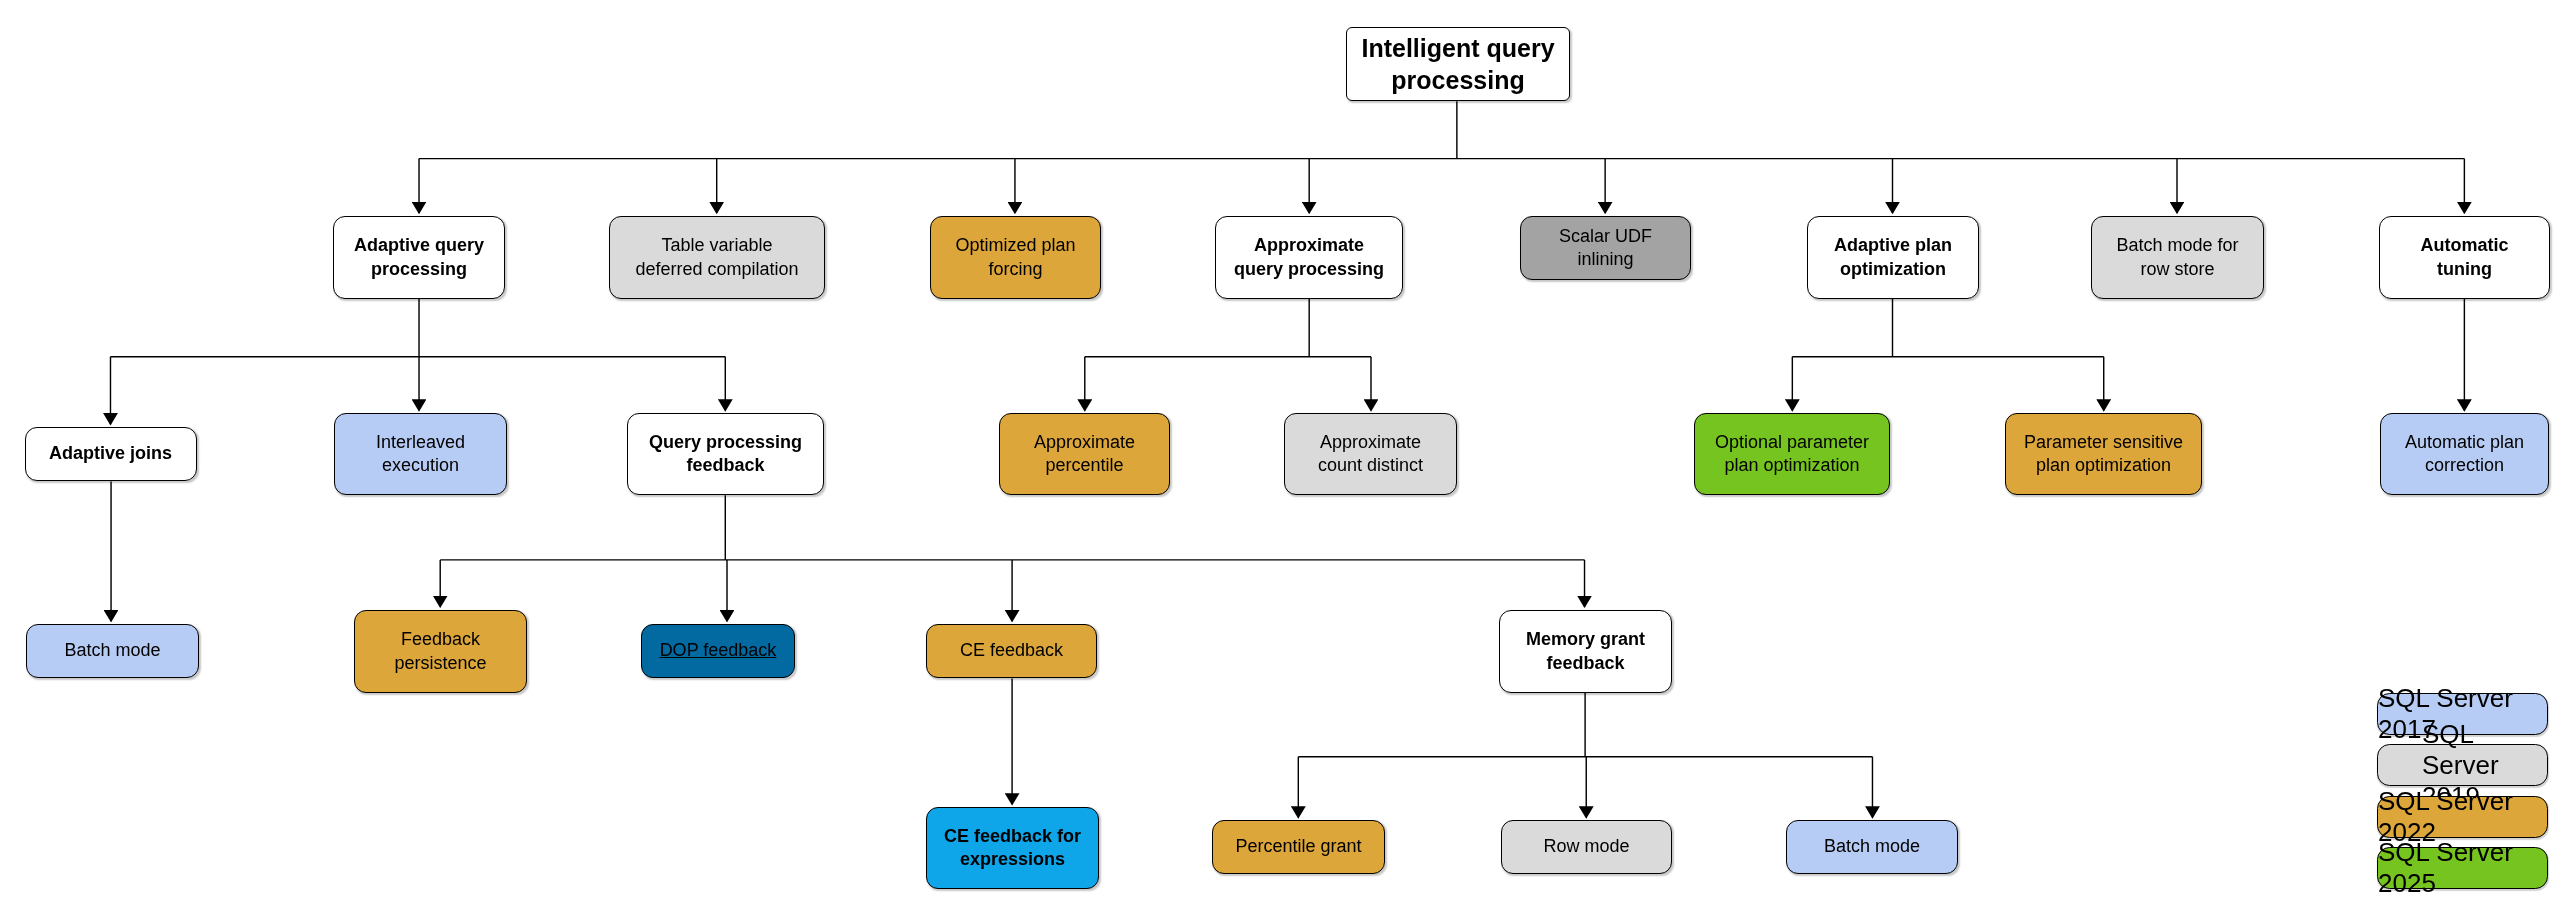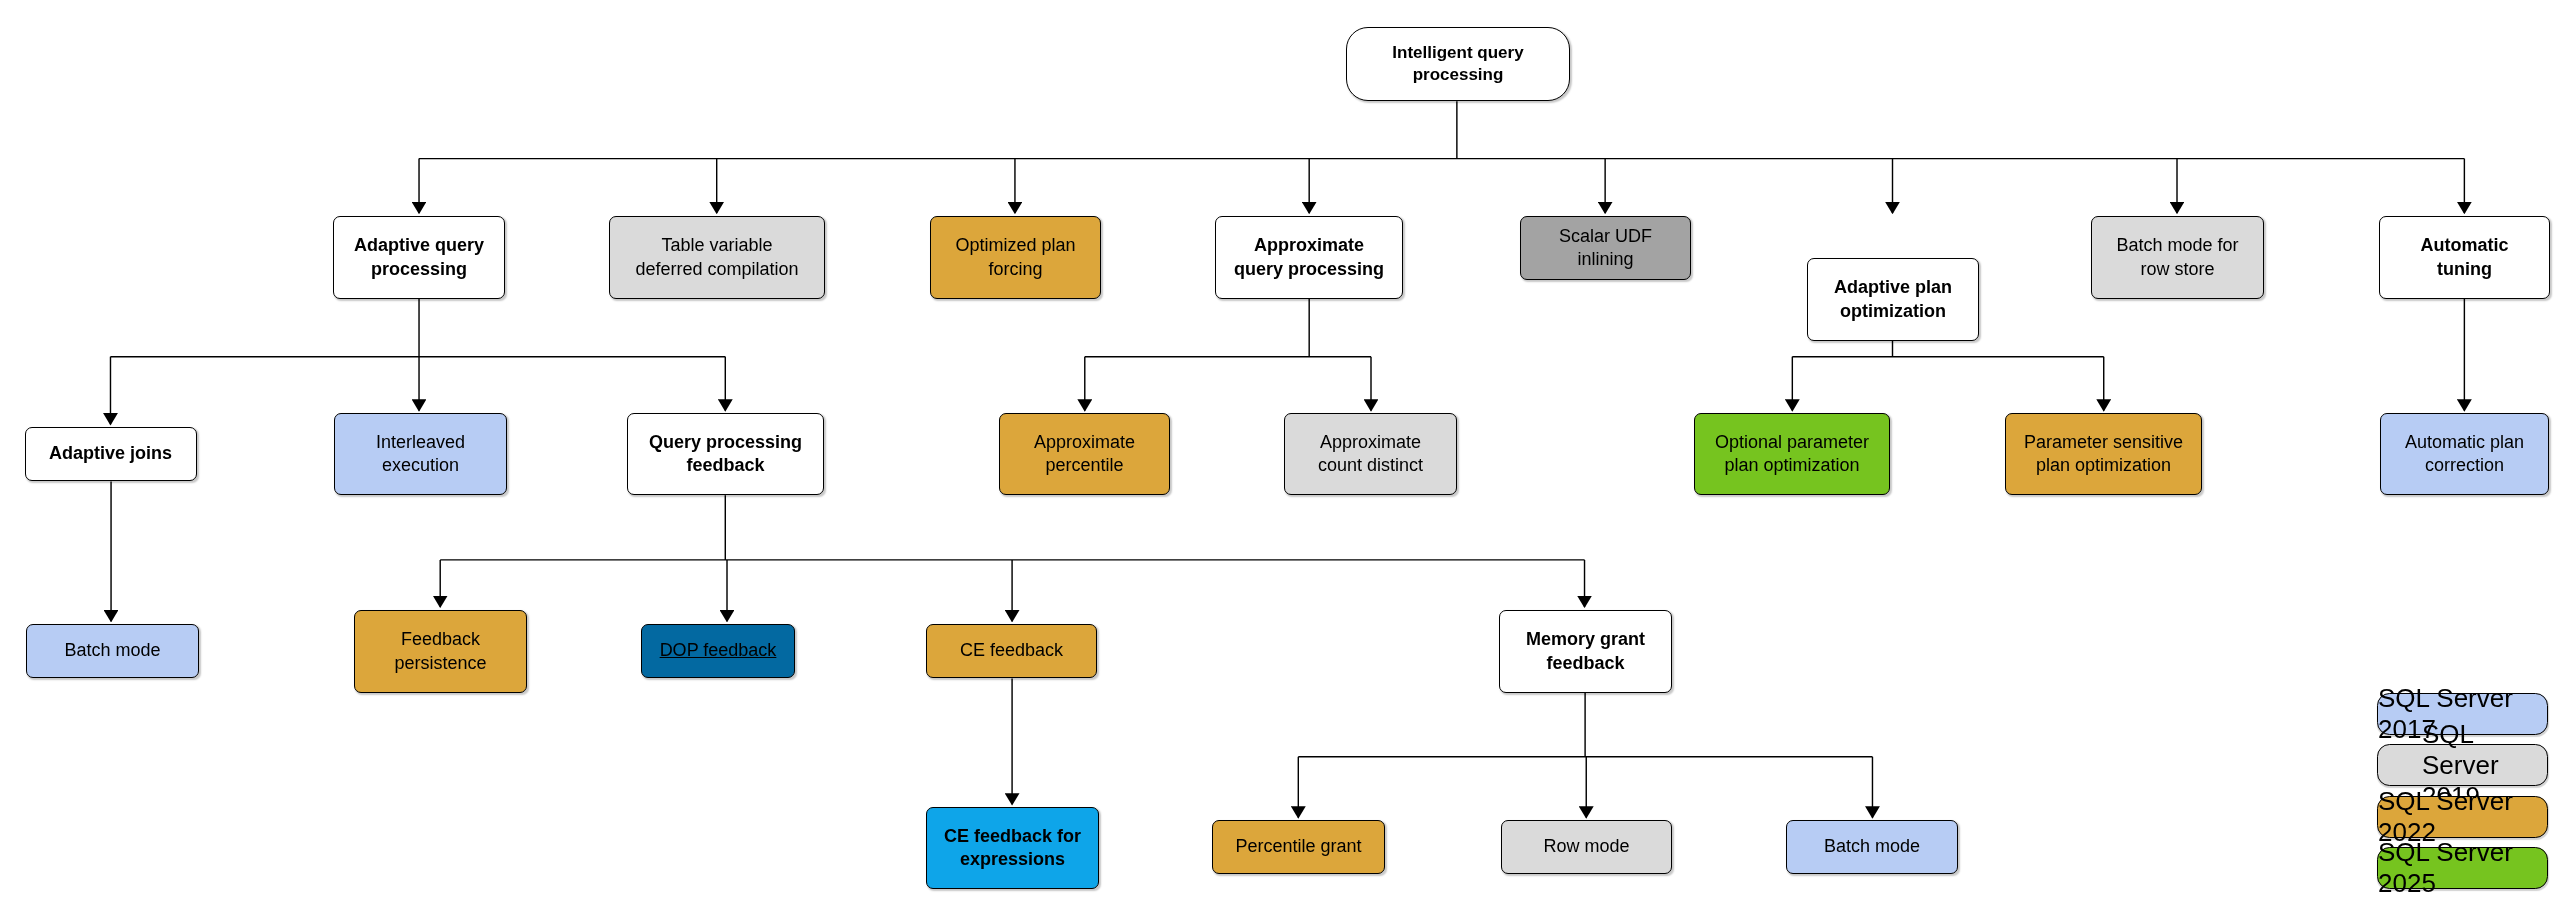--- a/index.html
+++ b/index.html
@@ -10,26 +10,26 @@
     font-family:"Liberation Sans", sans-serif;
     overflow:hidden;
   }
   svg.edges{position:absolute;left:0;top:0;width:2576px;height:916px;}
   .node{
     position:absolute;
     display:flex;align-items:center;justify-content:center;
     text-align:center;white-space:pre-line;
     box-sizing:border-box;
     border:1.4px solid #000;
-    border-radius:7px;
+    border-radius:12px;
     font-size:18px;line-height:1.28;color:#000;
     box-shadow:1.1px 1.7px 1.7px rgba(0,0,0,0.22);
   }
   .node.bold{font-weight:bold;}
-  .node.root{font-size:17px;border-radius:22px;}
+  .node.root{font-size:25px;border-radius:6px;}
   .legend-item{
     position:absolute;
     display:flex;align-items:center;justify-content:center;
     box-sizing:border-box;
     border:1.4px solid #000;
     border-radius:12.6px;
     font-size:26px;color:#000;
     box-shadow:0.6px 1.1px 1.1px rgba(0,0,0,0.18);
   }
 </style>
@@ -89,21 +89,21 @@
       <div class="node bold" style="left: 333px; top: 216px; width: 172px; height: 83px; background: rgb(255, 255, 255); border-color: rgb(0, 0, 0);">Adaptive query
 processing</div>
       <div class="node" style="left: 609px; top: 216px; width: 216px; height: 83px; background: rgb(218, 218, 218); border-color: rgb(0, 0, 0);">Table variable
 deferred compilation</div>
       <div class="node" style="left: 930px; top: 216px; width: 171px; height: 83px; background: rgb(220, 166, 59); border-color: rgb(0, 0, 0);">Optimized plan
 forcing</div>
       <div class="node bold" style="left: 1215px; top: 216px; width: 188px; height: 83px; background: rgb(255, 255, 255); border-color: rgb(0, 0, 0);">Approximate
 query processing</div>
       <div class="node" style="left: 1520px; top: 216px; width: 171px; height: 64px; background: #a3a3a3; border-color: rgb(0, 0, 0);">Scalar UDF
 inlining</div>
-      <div class="node bold" style="left: 1807px; top: 216px; width: 172px; height: 83px; background: rgb(255, 255, 255); border-color: rgb(0, 0, 0); margin-top: 42px;">Adaptive plan
+      <div class="node bold" style="left: 1807px; top: 216px; width: 172px; height: 83px; background: rgb(255, 255, 255); border-color: rgb(0, 0, 0);">Adaptive plan
 optimization</div>
       <div class="node" style="left: 2091px; top: 216px; width: 173px; height: 83px; background: rgb(218, 218, 218); border-color: rgb(0, 0, 0);">Batch mode for
 row store</div>
       <div class="node bold" style="left: 2379px; top: 216px; width: 171px; height: 83px; background: rgb(255, 255, 255); border-color: rgb(0, 0, 0);">Automatic
 tuning</div>
       <div class="node bold" style="left: 24.6px; top: 427px; width: 172px; height: 54px; background: rgb(255, 255, 255); border-color: rgb(0, 0, 0);">Adaptive joins</div>
       <div class="node" style="left: 334px; top: 413px; width: 173px; height: 82px; background: rgb(183, 204, 244); border-color: rgb(0, 0, 0);">Interleaved
 execution</div>
       <div class="node bold" style="left: 627px; top: 413px; width: 197px; height: 82px; background: rgb(255, 255, 255); border-color: rgb(0, 0, 0);">Query processing
 feedback</div>

